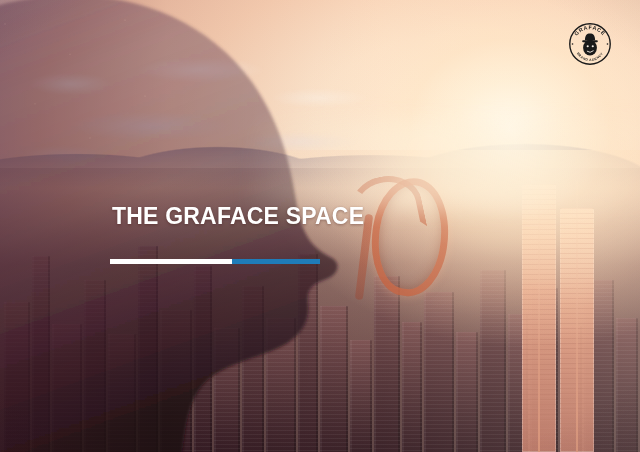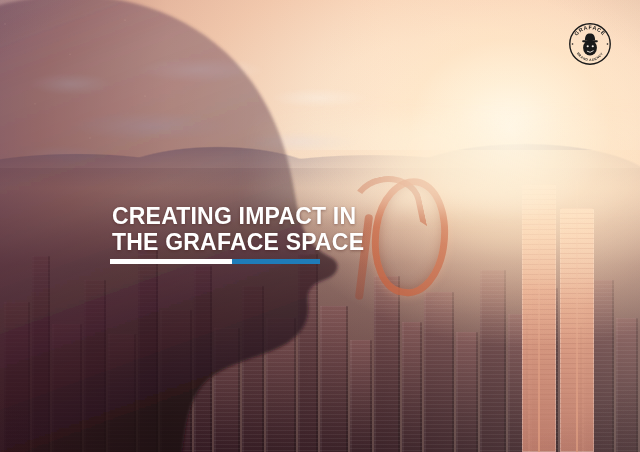--- a/index.html
+++ b/index.html
@@ -289,21 +289,20 @@
   <div class="hp hp-band"></div>
   <div class="hp hp-cup"></div>
   <div class="hp hp-arm"></div>
 
   <div class="layer flare"></div>
   <div class="layer flare-streak"></div>
   <div class="layer grade"></div>
   <div class="layer vignette"></div>
 
   <div class="headline">
-    <span class="line">CREATING IMPACT IN</span>
     <span class="line">THE GRAFACE SPACE</span>
   </div>
   <div class="accent-bar">
     <div class="accent-white"></div>
     <div class="accent-blue"></div>
   </div>
 
   <div class="logo">
     <svg viewBox="0 0 100 100" aria-hidden="true">
       <defs>

